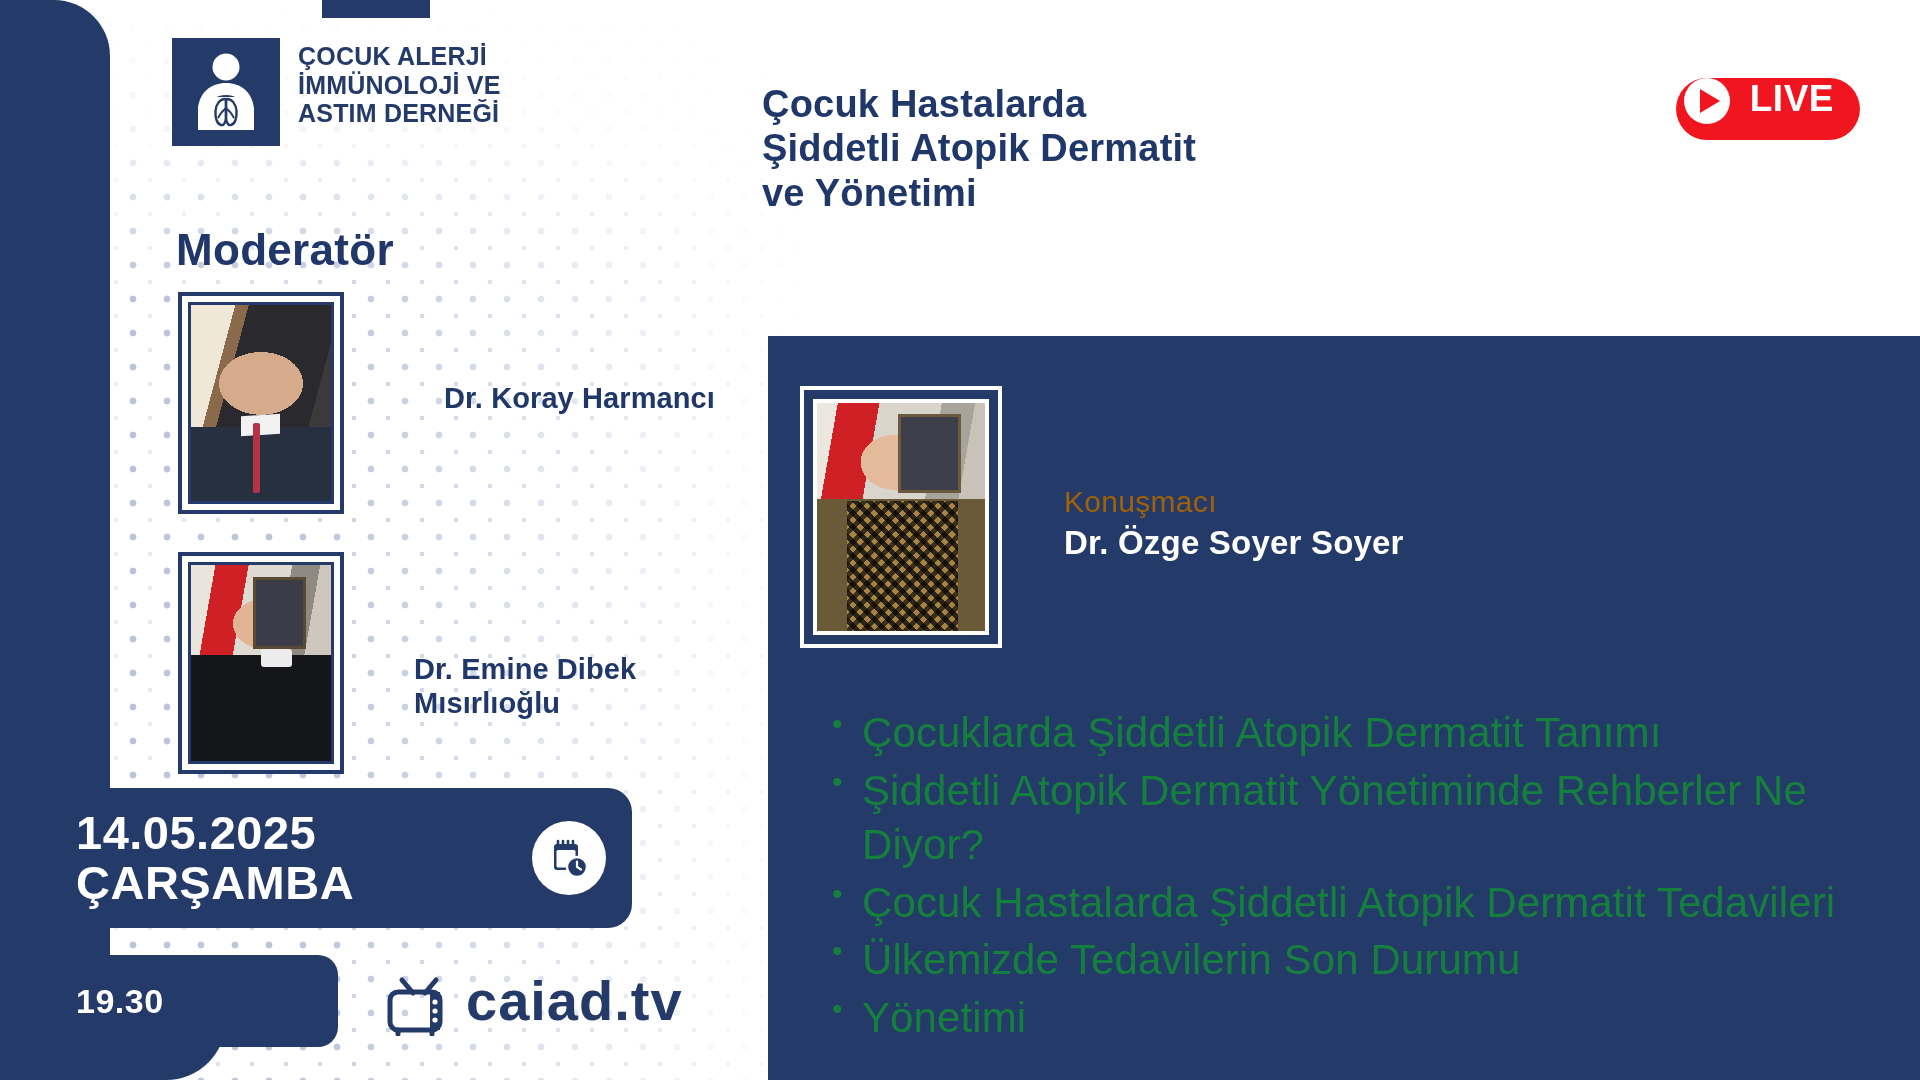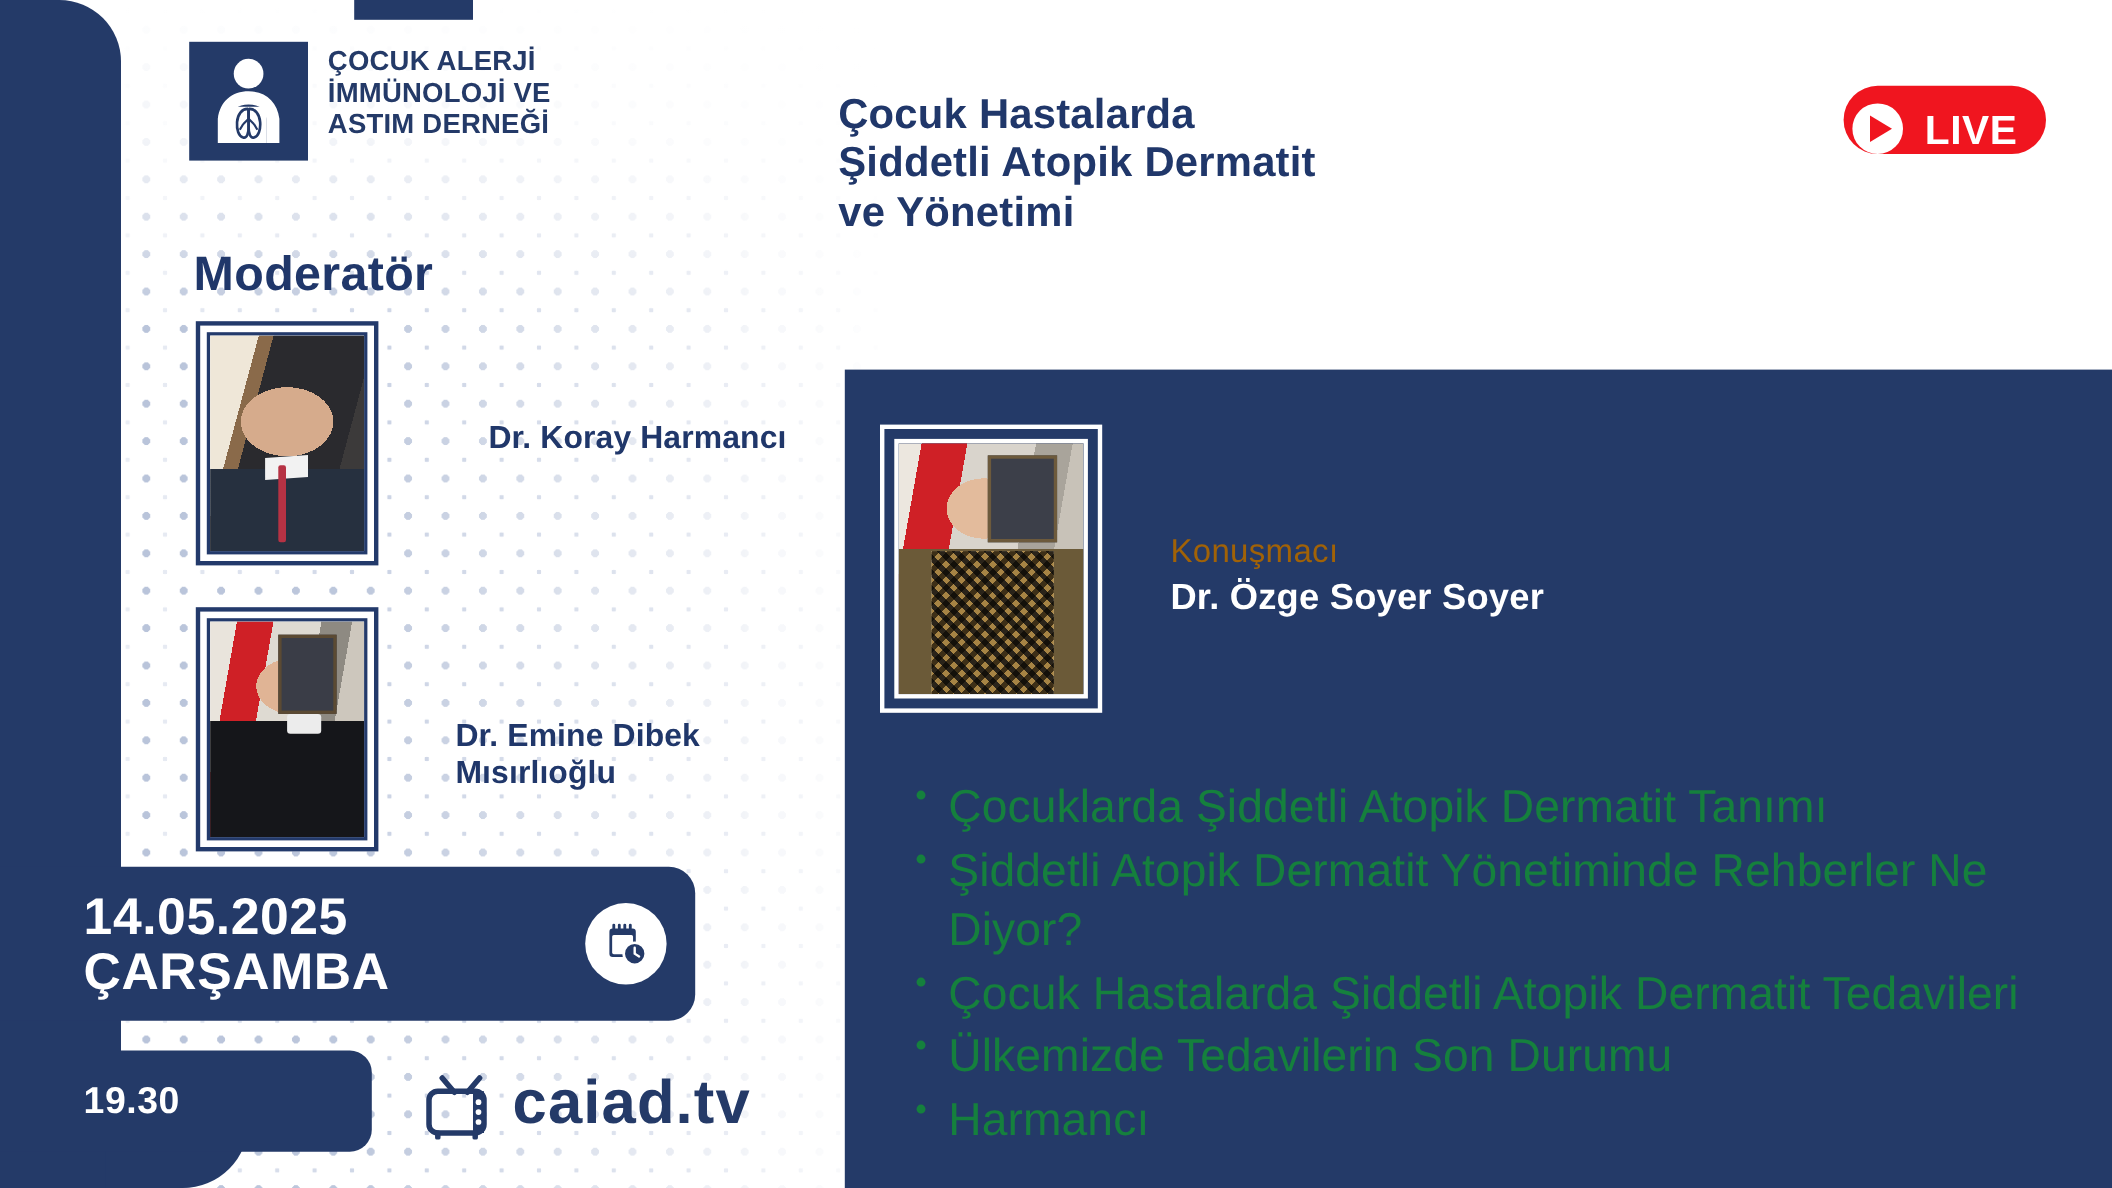--- a/index.html
+++ b/index.html
@@ -250,21 +250,21 @@
     white-space: pre-line;
   }
 
   
   #live-badge {
     position: absolute;
     right: 60px; top: 78px;
     height: 62px;
     background: #f0151f;
     border-radius: 34px;
-    display: flex; align-items: flex-end;
+    display: flex; align-items: flex-start;
     padding: 0 26px 0 8px;
     gap: 20px;
   }
   #live-badge .play-circle {
     width: 46px; height: 46px; border-radius: 50%;
     background: #ffffff;
     display: flex; align-items: center; justify-content: center;
     flex: none;
   }
   #live-badge .play-tri {
@@ -437,16 +437,16 @@
   </div>
 
   <div id="speaker-role">Konuşmacı</div>
   <div id="speaker-name">Dr. Özge Soyer Soyer</div>
 
   <ul id="topics">
     <li>Çocuklarda Şiddetli Atopik Dermatit Tanımı</li>
     <li>Şiddetli Atopik Dermatit Yönetiminde Rehberler Ne Diyor?</li>
     <li>Çocuk Hastalarda Şiddetli Atopik Dermatit Tedavileri</li>
     <li>Ülkemizde Tedavilerin Son Durumu</li>
-    <li>Harmancı</li>
+    <li>Yönetimi</li>
   </ul>
 
 </div>
 
 </body></html>

